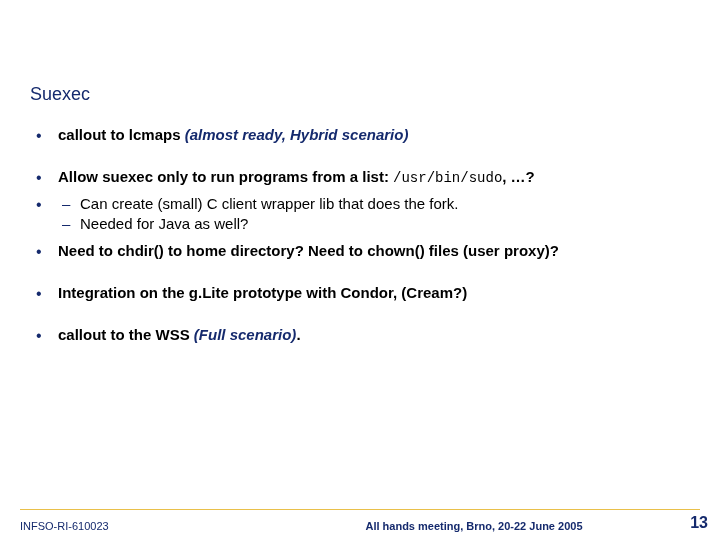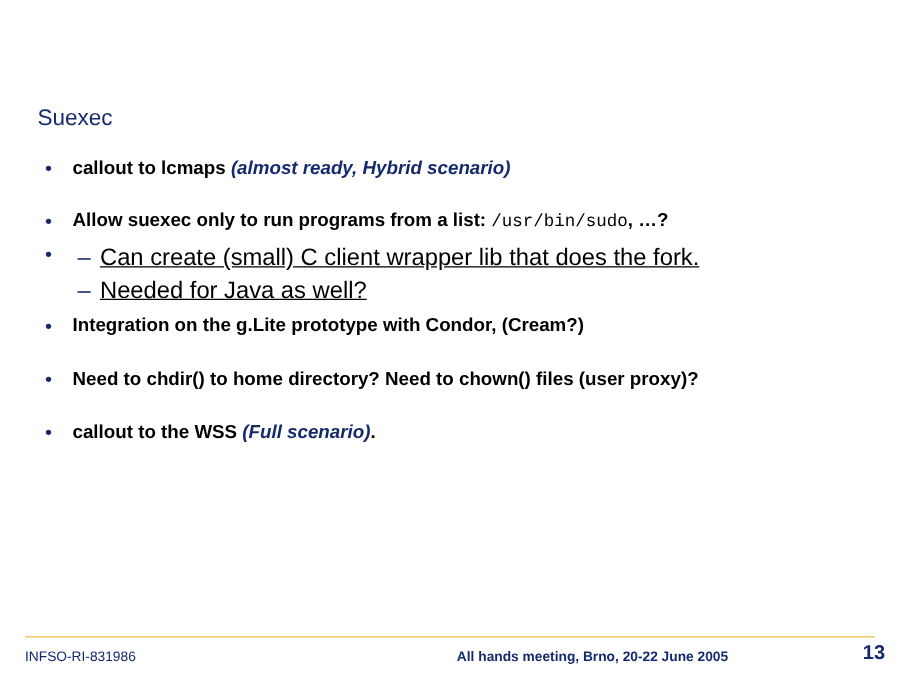--- a/index.html
+++ b/index.html
@@ -24,21 +24,21 @@
   .section-heading { font-size: 18px; font-weight: normal; color: #152a6d; margin-bottom: 20px; }
   ul.top { list-style: none; font-size: 15px; color: #000; }
   ul.top > li { position: relative; padding-left: 28px; margin-bottom: 6px; line-height: 1.35; }
   ul.top > li::before { content: "•"; position: absolute; left: 6px; top: 0; color: #152a6d; font-size: 16px; }
   ul.top > li.gap-after { margin-bottom: 22px; }
   .bold { font-weight: bold; }
   .ital { font-style: italic; }
   .navy { color: #152a6d; }
   .code { font-family: "Courier New", monospace; font-size: 14px; }
   ul.sub { list-style: none; margin-top: 4px; }
-  ul.sub li { position: relative; padding-left: 22px; font-size: 19px; line-height: 1.35; text-decoration: underline; }
+  ul.sub li { position: relative; padding-left: 22px; font-size: 15px; line-height: 1.35; }
   ul.sub li::before { content: "–"; position: absolute; left: 4px; top: 0; color: #152a6d; }
 
   
   .footer { position: absolute; bottom: 8px; left: 20px; right: 12px; height: 22px; font-size: 11px; color: #152a6d; }
   .footer .left { position: absolute; left: 0; bottom: 0; }
   .footer .center { position: absolute; left: 0; right: 0; text-align: center; bottom: 0; font-weight: bold; padding-left: 220px; }
   .footer .right { position: absolute; right: 0; bottom: 0; font-weight: bold; font-size: 16px; }
   .footer-rule { position: absolute; bottom: 30px; left: 20px; right: 20px; height: 1px; background: #e9c04a; }
 </style>
 </head>
@@ -60,35 +60,35 @@
       </li>
 
       <li>
         <ul class="sub">
           <li>Can create (small) C client wrapper lib that does the fork.</li>
           <li>Needed for Java as well?</li>
         </ul>
       </li>
 
       <li class="gap-after">
-        <span class="bold">Integration on the g.Lite prototype with Condor, (Cream?)</span>
+        <span class="bold">Need to chdir() to home directory? Need to chown() files (user proxy)?</span>
       </li>
 
       <li class="gap-after">
-        <span class="bold">Need to chdir() to home directory? Need to chown() files (user proxy)?</span>
+        <span class="bold">Integration on the g.Lite prototype with Condor, (Cream?)</span>
       </li>
 
       <li>
         <span class="bold">callout to the WSS </span><span class="bold ital navy">(Full scenario)</span><span class="bold">.</span>
       </li>
 
 
     </ul>
   </div>
 
   <div class="footer-rule"></div>
   <div class="footer">
-    <span class="left">INFSO-RI-831986</span>
+    <span class="left">INFSO-RI-610023</span>
     <span class="center">All hands meeting, Brno, 20-22 June 2005</span>
     <span class="right">13</span>
   </div>
 
 </div>
 
 </body></html>

